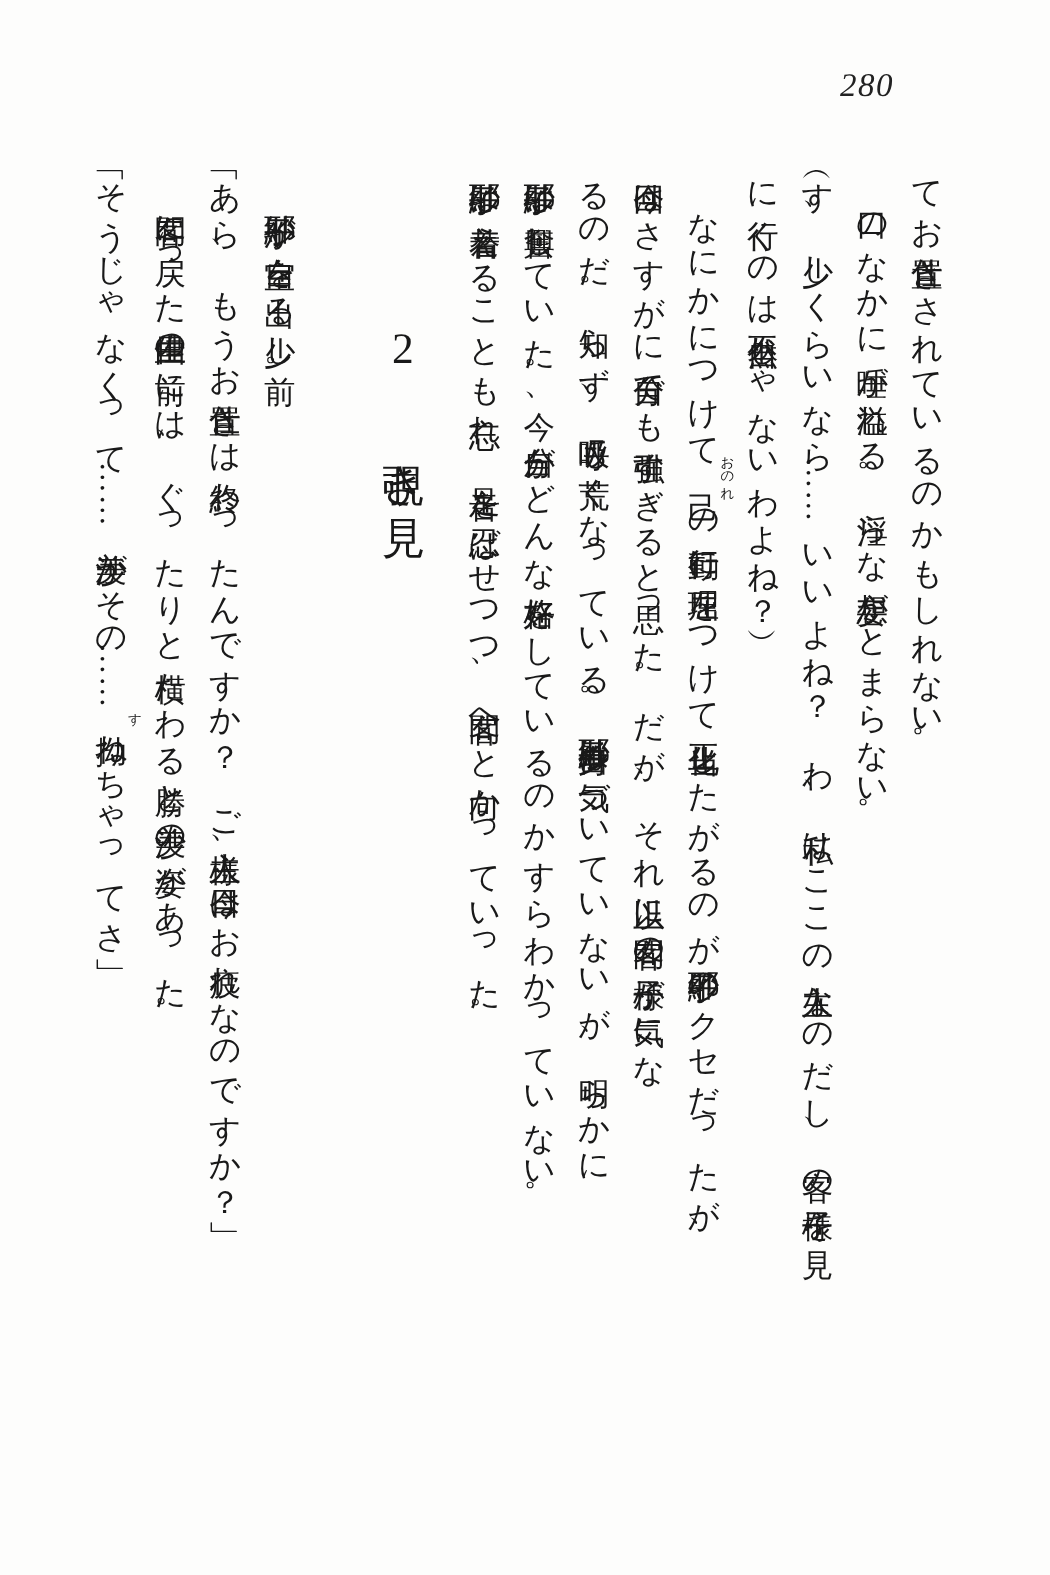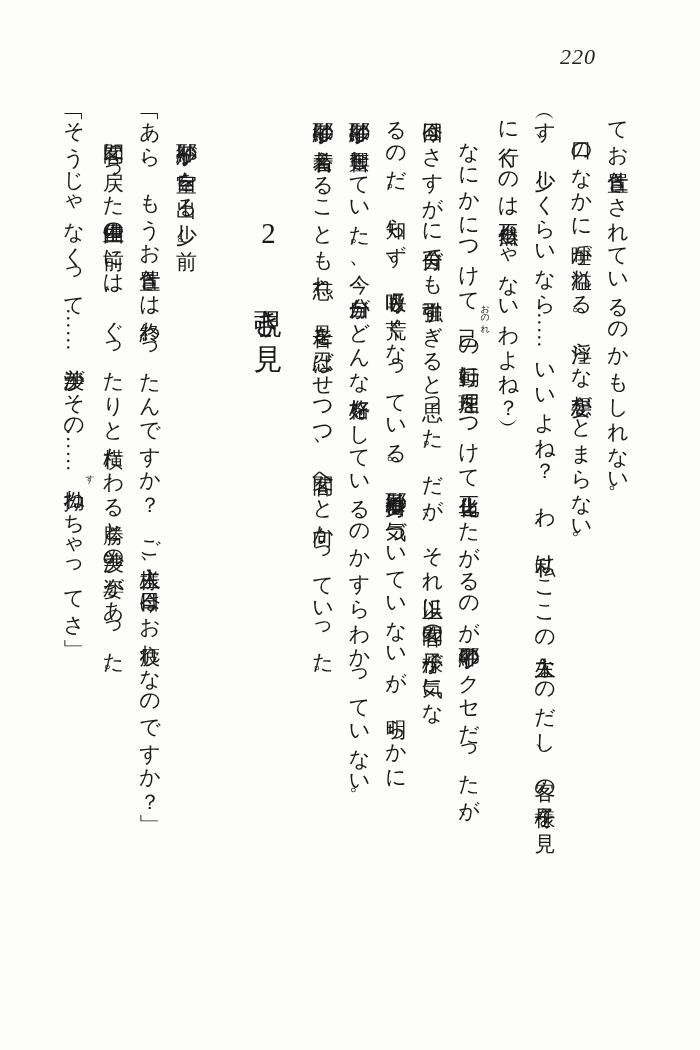--- a/index.html
+++ b/index.html
@@ -56,21 +56,21 @@
   .chap-title{
     display:inline-block;
     margin-top:30px;
   }
 </style>
 </head>
 <body>
 
 <div class="page">
 
-  <div class="page-number">220</div>
+  <div class="page-number">280</div>
 
   <div class="flow">
 
     <div>
         <div class="tline">てお仕置きされているのかもしれない。</div>
         <div class="tline" style="text-indent: 1em;">口のなかに唾が溢れる。淫らな妄想がとまらない。</div>
         <div class="tline">（す、少しくらいなら……いいよね？　わ、私はここの主人なのだし、客の様子を見</div>
         <div class="tline">に行くのは不自然じゃないわよね？）</div>
         <div class="tline" style="text-indent: 1em;">なにかにつけて<ruby>己<rt>おのれ</rt></ruby>の行動に理屈をつけて正当化したがるのが紗耶子のクセだったが、</div>
         <div class="tline">今回はさすがに自分でも強引すぎると思った。だが、それ以上に客間の様子が気にな</div>

